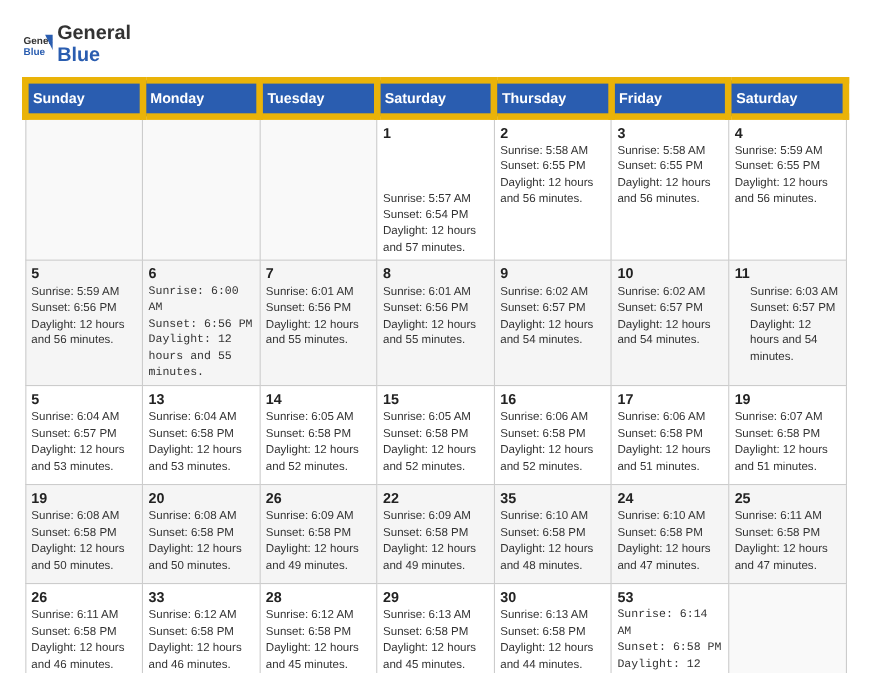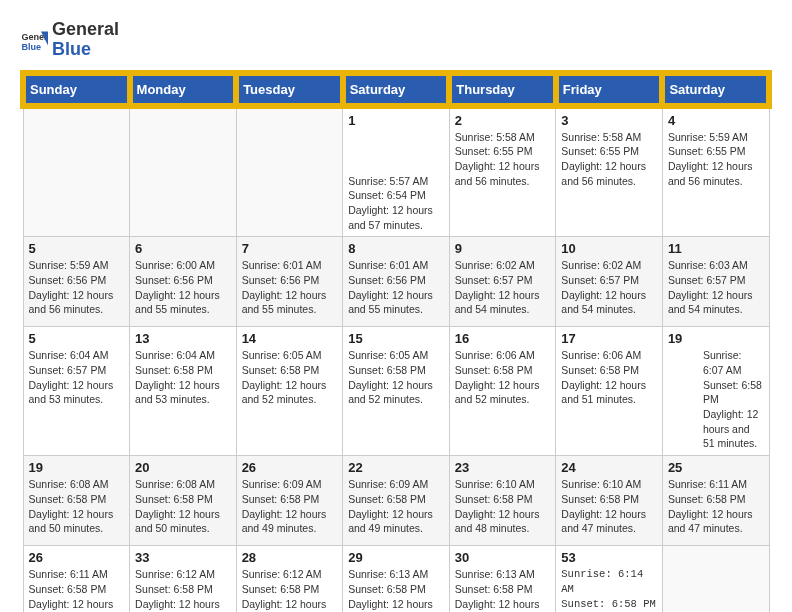--- a/index.html
+++ b/index.html
@@ -141,21 +141,21 @@
       </tr>
       <tr>
         <td>
           <div class="day-num">5</div>
           <div class="day-info" style="white-space: pre-line;">Sunrise: 5:59 AM
 Sunset: 6:56 PM
 Daylight: 12 hours and 56 minutes.</div>
         </td>
         <td>
           <div class="day-num">6</div>
-          <div class="day-info" style="white-space: pre-line;">Sunrise: 6:00 AM
+          <div class="day-info" style="white-space: pre-line; font-family: Liberation Mono, monospace;">Sunrise: 6:00 AM
 Sunset: 6:56 PM
 Daylight: 12 hours and 55 minutes.</div>
         </td>
         <td>
           <div class="day-num">7</div>
           <div class="day-info" style="white-space: pre-line;">Sunrise: 6:01 AM
 Sunset: 6:56 PM
 Daylight: 12 hours and 55 minutes.</div>
         </td>
         <td>
@@ -171,21 +171,21 @@
 Daylight: 12 hours and 54 minutes.</div>
         </td>
         <td>
           <div class="day-num">10</div>
           <div class="day-info" style="white-space: pre-line;">Sunrise: 6:02 AM
 Sunset: 6:57 PM
 Daylight: 12 hours and 54 minutes.</div>
         </td>
         <td>
           <div class="day-num">11</div>
-          <div class="day-info" style="white-space: pre-line;">Sunrise: 6:03 AM
+          <div class="day-info" style="white-space: pre-line; margin-left: 14px;">Sunrise: 6:03 AM
 Sunset: 6:57 PM
 Daylight: 12 hours and 54 minutes.</div>
         </td>
       </tr>
       <tr>
         <td>
           <div class="day-num">5</div>
           <div class="day-info" style="white-space: pre-line;">Sunrise: 6:04 AM
 Sunset: 6:57 PM
 Daylight: 12 hours and 53 minutes.</div>
@@ -215,21 +215,21 @@
 Daylight: 12 hours and 52 minutes.</div>
         </td>
         <td>
           <div class="day-num">17</div>
           <div class="day-info" style="white-space: pre-line;">Sunrise: 6:06 AM
 Sunset: 6:58 PM
 Daylight: 12 hours and 51 minutes.</div>
         </td>
         <td>
           <div class="day-num">19</div>
-          <div class="day-info" style="white-space: pre-line; margin-left: 35px;">Sunrise: 6:07 AM
+          <div class="day-info" style="white-space: pre-line;">Sunrise: 6:07 AM
 Sunset: 6:58 PM
 Daylight: 12 hours and 51 minutes.</div>
         </td>
       </tr>
       <tr>
         <td>
           <div class="day-num">19</div>
           <div class="day-info" style="white-space: pre-line;">Sunrise: 6:08 AM
 Sunset: 6:58 PM
 Daylight: 12 hours and 50 minutes.</div>
@@ -246,21 +246,21 @@
 Sunset: 6:58 PM
 Daylight: 12 hours and 49 minutes.</div>
         </td>
         <td>
           <div class="day-num">22</div>
           <div class="day-info" style="white-space: pre-line;">Sunrise: 6:09 AM
 Sunset: 6:58 PM
 Daylight: 12 hours and 49 minutes.</div>
         </td>
         <td>
-          <div class="day-num">23</div>
+          <div class="day-num">35</div>
           <div class="day-info" style="white-space: pre-line;">Sunrise: 6:10 AM
 Sunset: 6:58 PM
 Daylight: 12 hours and 48 minutes.</div>
         </td>
         <td>
           <div class="day-num">24</div>
           <div class="day-info" style="white-space: pre-line;">Sunrise: 6:10 AM
 Sunset: 6:58 PM
 Daylight: 12 hours and 47 minutes.</div>
         </td>

